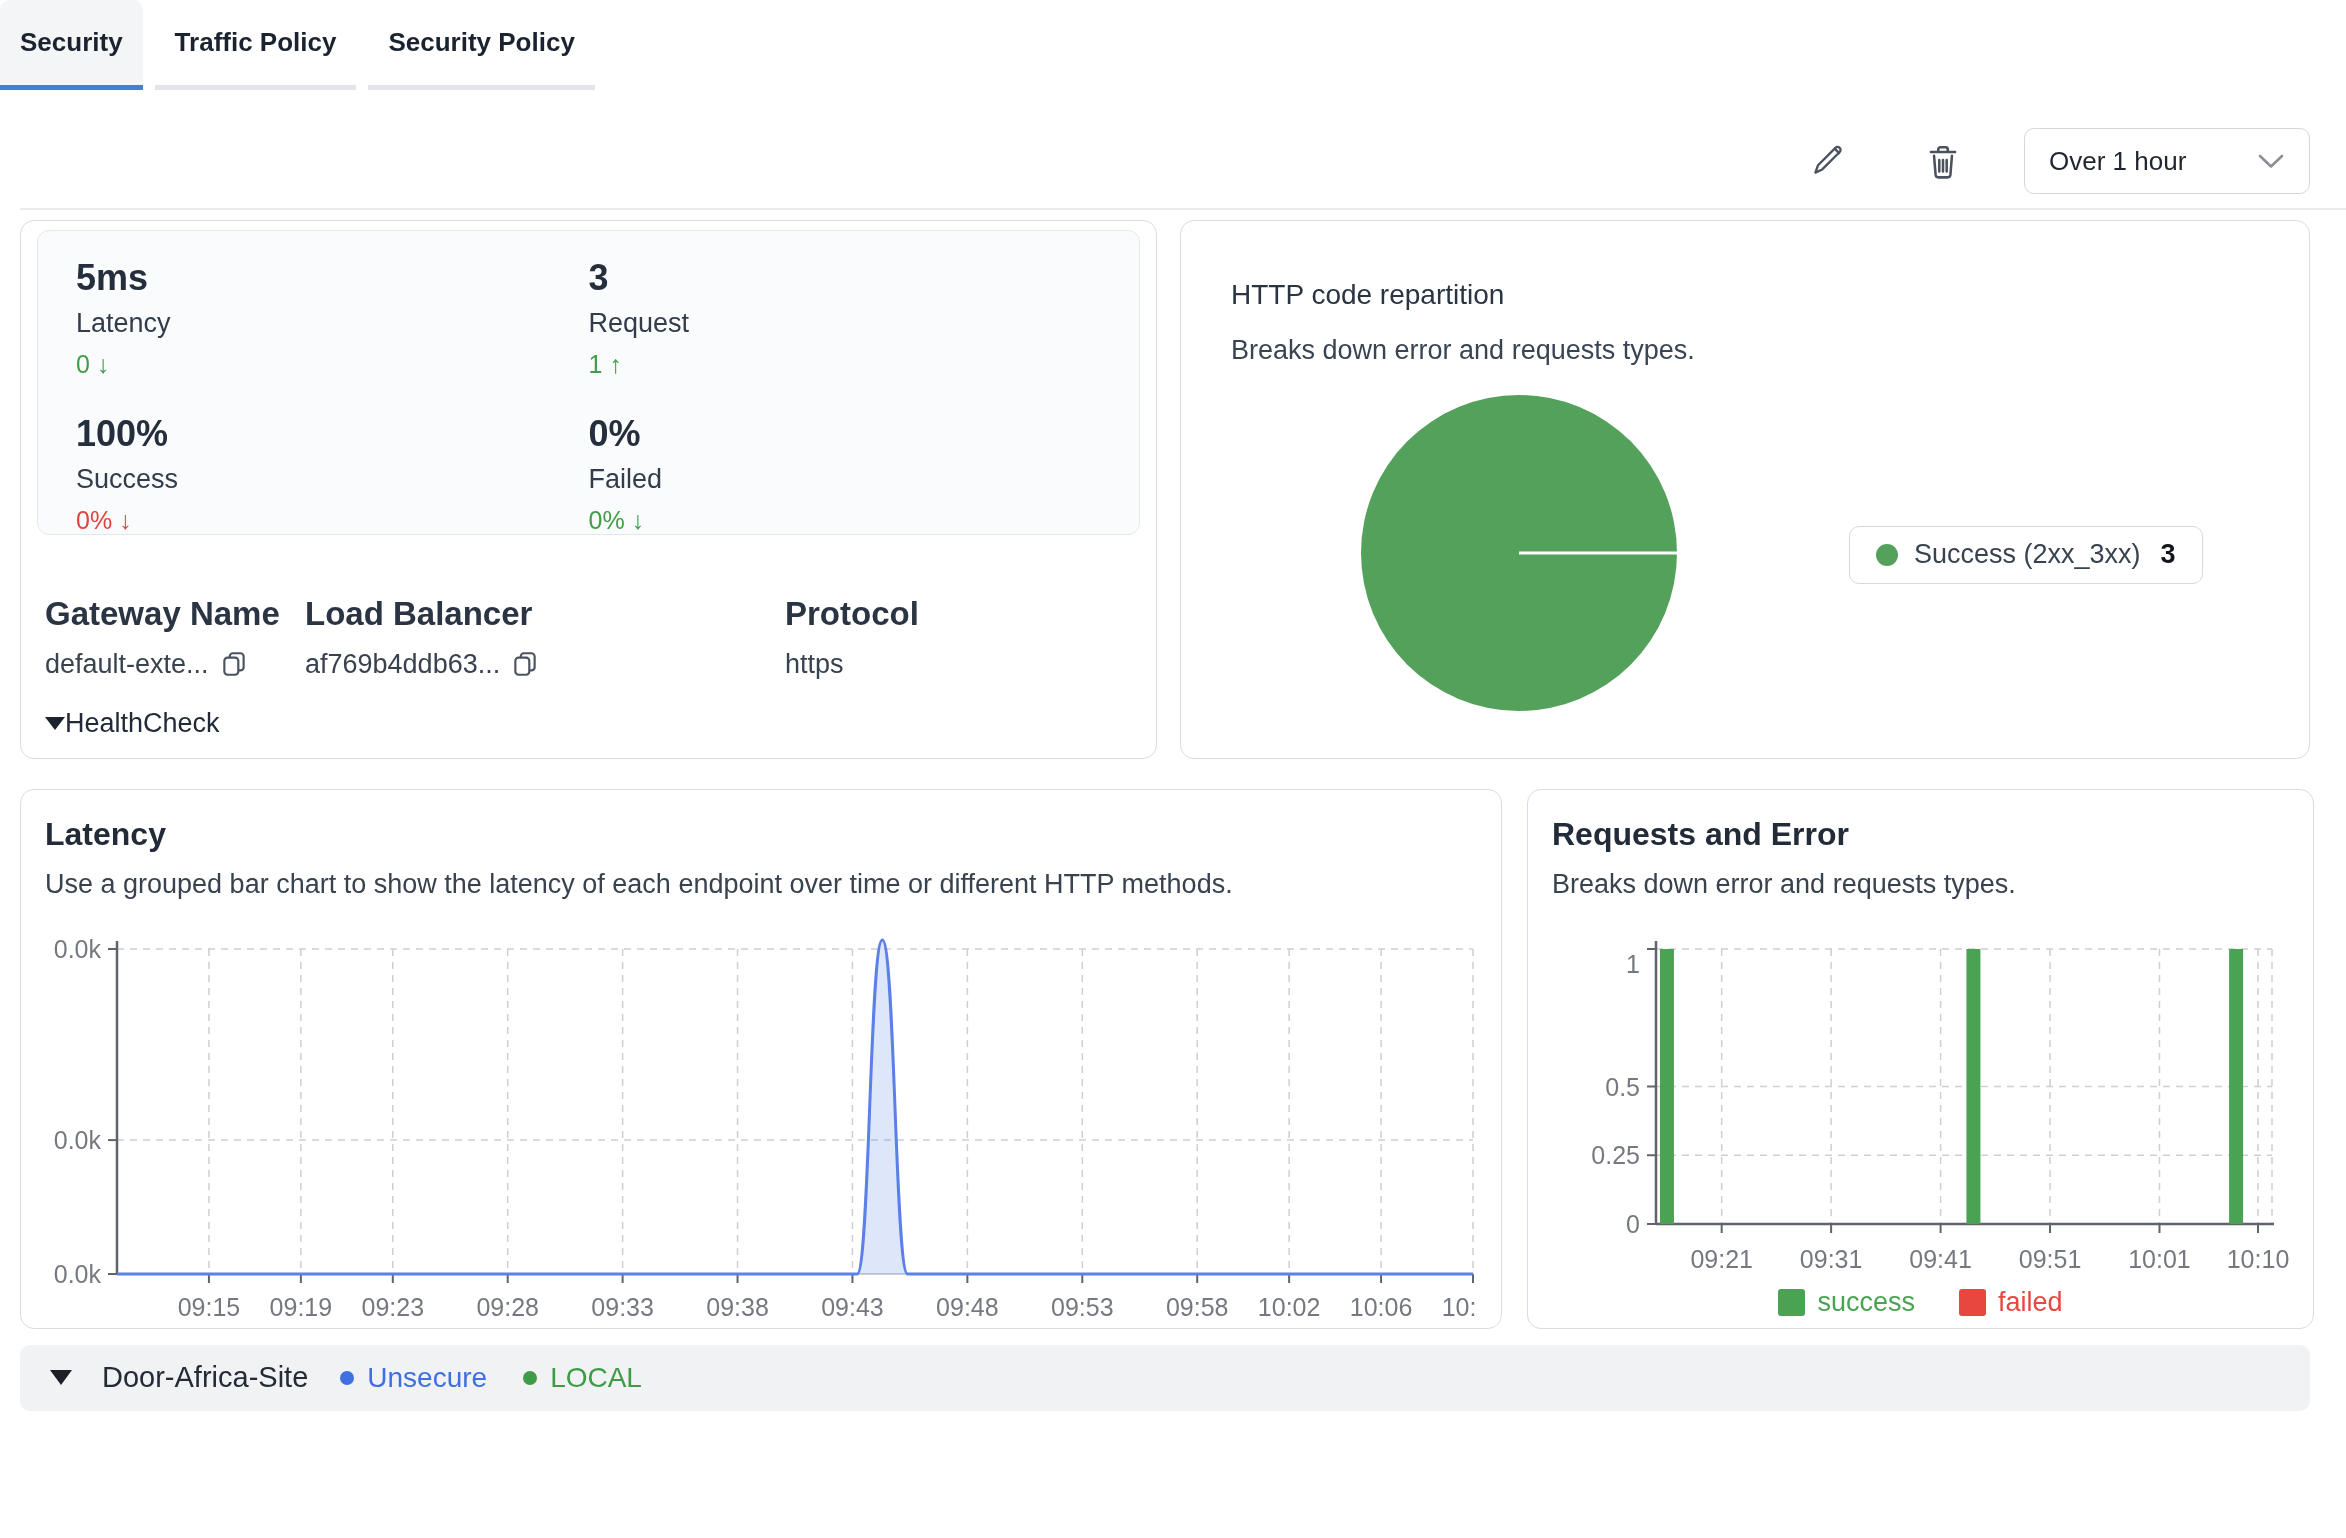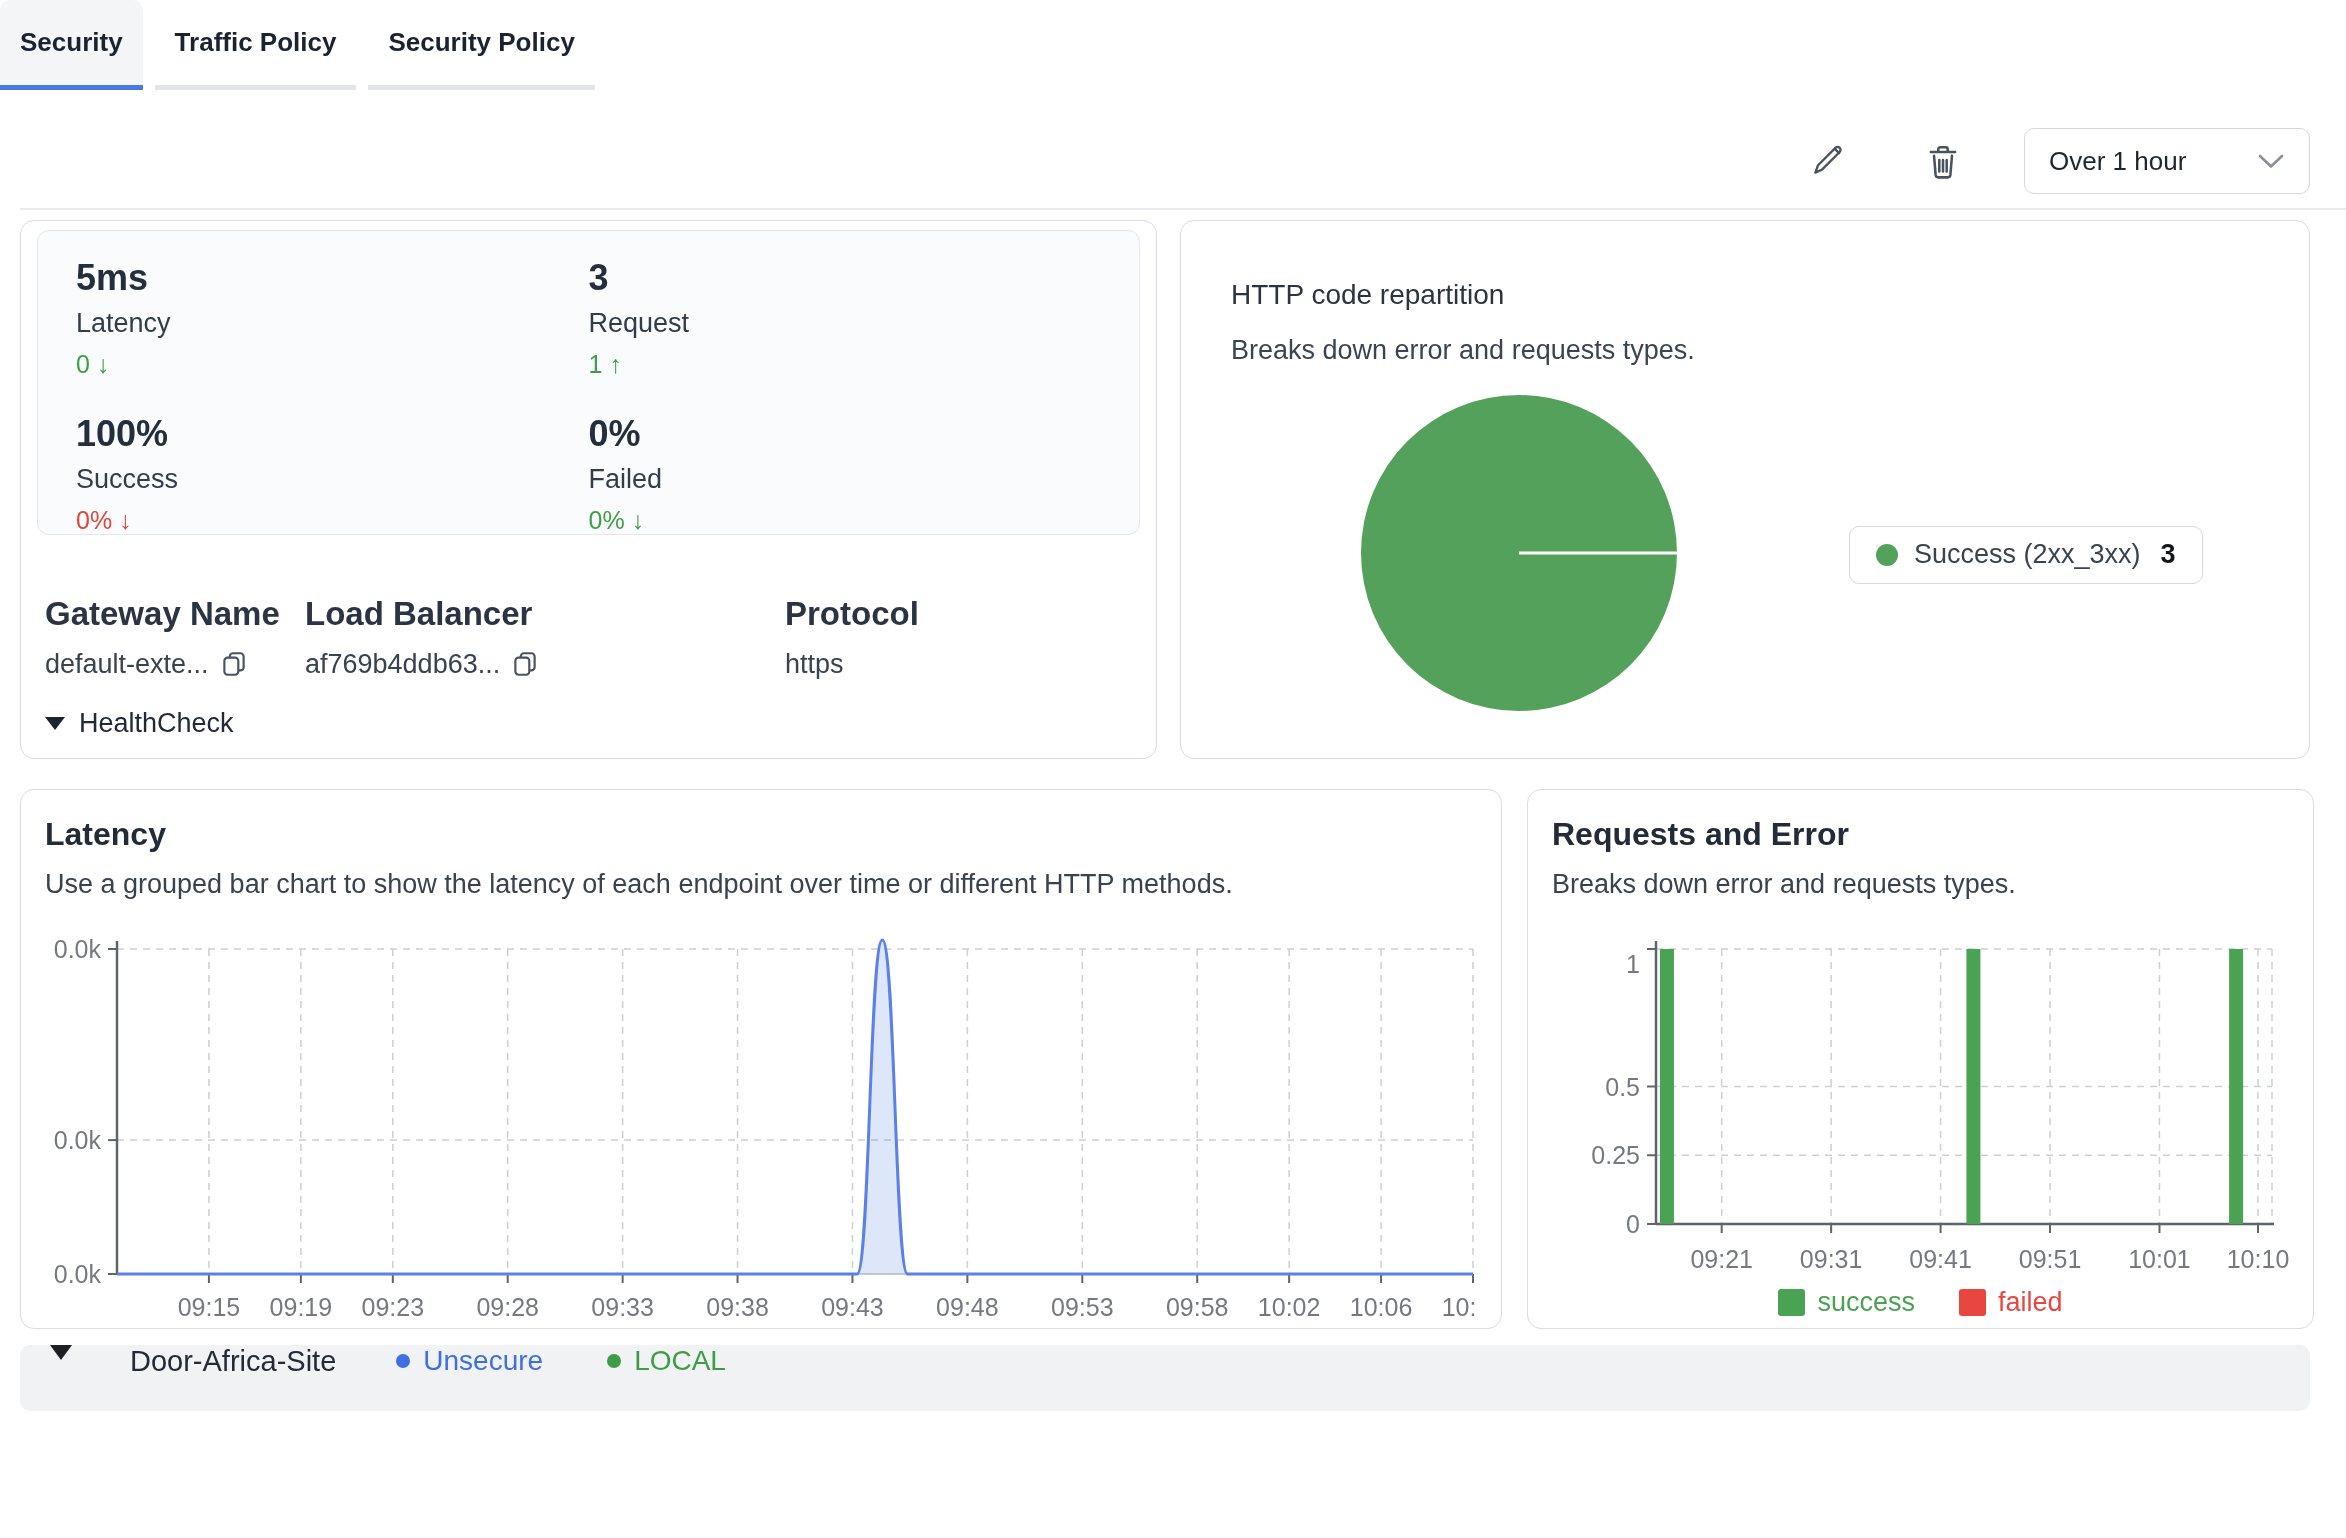--- a/index.html
+++ b/index.html
@@ -32,21 +32,21 @@
                padding:26px 38px; display:grid; grid-template-columns:1fr 1fr; row-gap:34px; }
   .stat-value { font-size:36px; font-weight:600; color:#252e3c; }
   .stat-label { font-size:27px; color:#323c4b; margin-top:9px; }
   .stat-delta { font-size:25px; font-weight:500; margin-top:11px; }
   .details { display:flex; margin-top:60px; padding:0 8px; }
   .detail-col1 { flex:0 0 260px; }
   .detail-col2 { flex:0 0 480px; }
   .detail-label { font-size:33px; font-weight:600; color:#2a3442; }
   .detail-value { font-size:27px; color:#39424f; margin-top:16px; display:flex; align-items:center; gap:10px; }
   .copy-btn { background:none; border:none; cursor:pointer; display:flex; }
-  .healthcheck { display:flex; align-items:center; gap:14px; margin-top:28px; padding:0 8px; cursor:pointer; }
+  .healthcheck { display:flex; align-items:center; margin-top:28px; padding:0 8px; cursor:pointer; }
   .caret-down { width:0; height:0; border-left:10px solid transparent; border-right:10px solid transparent;
                 border-top:13px solid #1d242e; }
   .healthcheck-label { font-size:27px; font-weight:500; color:#222a37; }
 
   
   .http-card { flex:1; position:relative; padding:58px 50px; }
   .card-title-sm { font-size:28px; font-weight:500; color:#2a3442; }
   .card-subtitle { font-size:27px; color:#3a4554; margin-top:24px; }
   .pie-wrap { position:absolute; left:168px; top:162px; }
   .pie-legend { position:absolute; left:668px; top:305px; height:58px; border:1.5px solid #d6d9de; border-radius:10px;
@@ -62,21 +62,21 @@
   .chart-sub { font-size:27px; color:#39424f; margin-top:16px; }
   svg { font-family:inherit; display:block; }
   .latency-svg { margin-top:12px; }
   .requests-svg { margin-top:12px; }
   .bar-legend { display:flex; justify-content:center; align-items:center; gap:44px; margin-top:0px; }
   .bar-legend-item { display:flex; align-items:center; gap:12px; font-size:27px; }
   .bar-legend-swatch { width:27px; height:27px; border-radius:3px; }
 
   
   .footer-bar { margin:16px 36px 0 20px; height:66px; background:#f1f2f4; border-radius:10px;
-                display:flex; align-items:flex-start; padding:0 30px; cursor:pointer;gap:28px; }
+                display:flex; align-items:center; padding:0 30px; cursor:pointer; }
   .footer-caret { width:0; height:0; border-left:11px solid transparent; border-right:11px solid transparent;
                   border-top:15px solid #1c2026; margin-right:30px; }
   .footer-site { font-size:29px; font-weight:500; color:#242b36; margin-right:32px; }
   .tag { display:flex; align-items:center; gap:13px; margin-right:36px; }
   .tag-dot { width:14px; height:14px; border-radius:50%; }
   .tag-label { font-size:28px; }
 </style>
 </head>
 <body>
 

